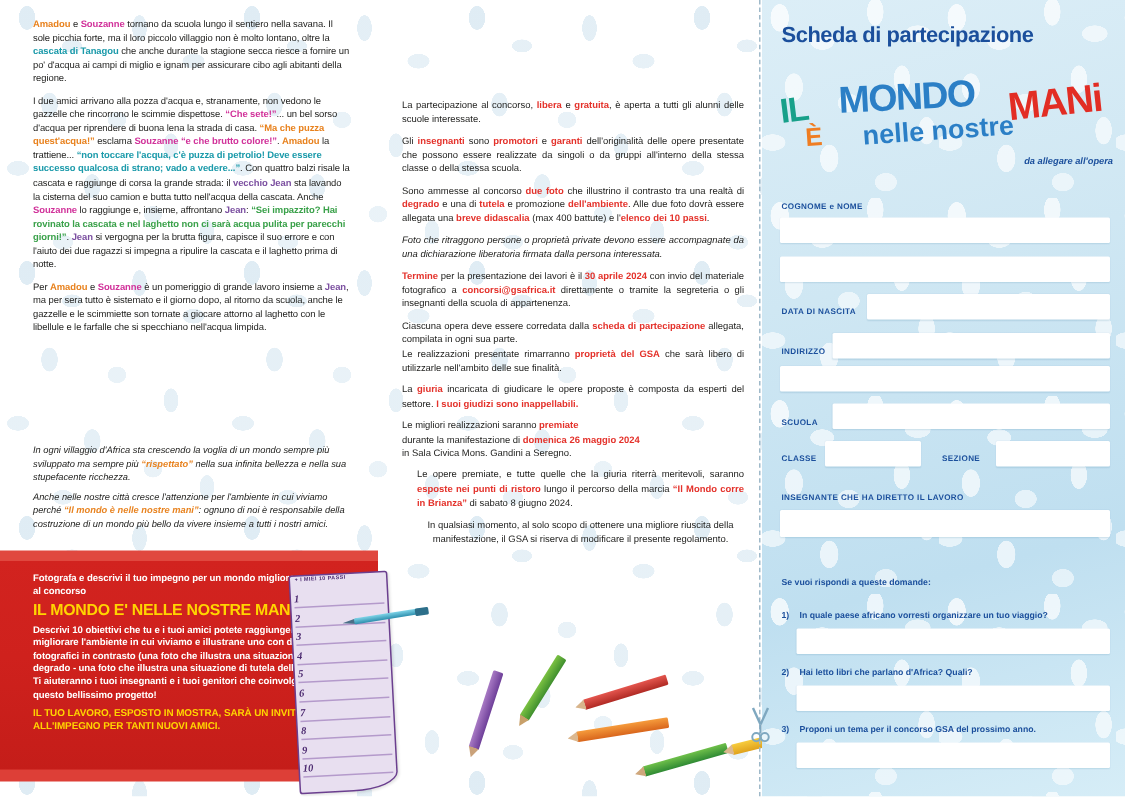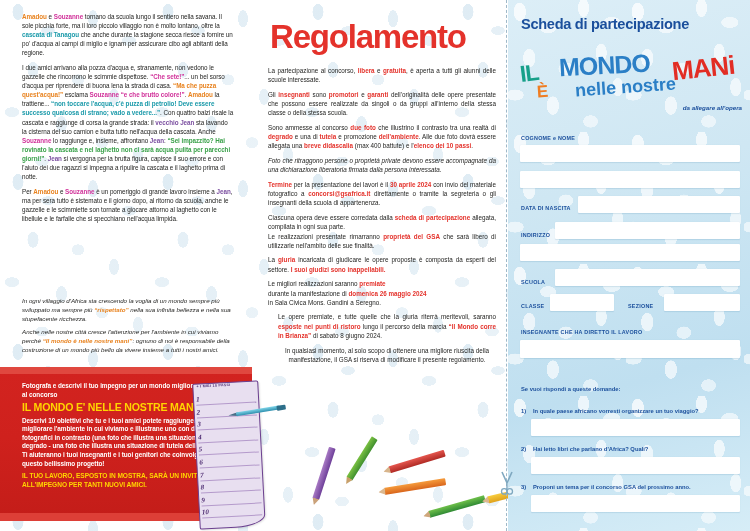--- a/index.html
+++ b/index.html
@@ -242,21 +242,20 @@
         <div class="num" style="top: 125.4px;">10</div>
       </div>
   </div>
   <div class="pen">
     <div class="tip"></div>
     <div class="body"></div>
     <div class="cap"></div>
   </div>
 
   <div class="col-mid"></div>
-  <div class="reg-title">Regolamento</div>
   <div class="reg-body" id="reg-body">
       <p><span>La partecipazione al concorso, </span><span class="redtx">libera</span><span> e </span><span class="redtx">gratuita</span><span>, è aperta a tutti gli alunni delle scuole interessate.</span></p>
       <p><span>Gli </span><span class="redtx">insegnanti</span><span> sono </span><span class="redtx">promotori</span><span> e </span><span class="redtx">garanti</span><span> dell'originalità delle opere presentate che possono essere realizzate da singoli o da gruppi all'interno della stessa classe o della stessa scuola.</span></p>
       <p><span>Sono ammesse al concorso </span><span class="redtx">due foto</span><span> che illustrino il contrasto tra una realtà di </span><span class="redtx">degrado</span><span> e una di </span><span class="redtx">tutela</span><span> e promozione </span><span class="redtx">dell'ambiente</span><span>. Alle due foto dovrà essere allegata una </span><span class="redtx">breve didascalia</span><span> (max 400 battute) e l'</span><span class="redtx">elenco dei 10 passi</span><span>.</span></p>
       <p class="ital"><span>Foto che ritraggono persone o proprietà private devono essere accompagnate da una dichiarazione liberatoria firmata dalla persona interessata.</span></p>
       <p><span class="redtx">Termine</span><span> per la presentazione dei lavori è il </span><span class="redtx">30 aprile 2024</span><span> con invio del materiale fotografico a </span><span class="redtx">concorsi@gsafrica.it</span><span> direttamente o tramite la segreteria o gli insegnanti della scuola di appartenenza.</span></p>
       <p><span>Ciascuna opera deve essere corredata dalla </span><span class="redtx">scheda di partecipazione</span><span> allegata, compilata in ogni sua parte.</span><br><span>Le realizzazioni presentate rimarranno </span><span class="redtx">proprietà del GSA</span><span> che sarà libero di utilizzarle nell'ambito delle sue finalità.</span></p>
       <p><span>La </span><span class="redtx">giuria</span><span> incaricata di giudicare le opere proposte è composta da esperti del settore. </span><span class="redtx">I suoi giudizi sono inappellabili.</span></p>
       <p><span>Le migliori realizzazioni saranno </span><span class="redtx">premiate</span><br><span>durante la manifestazione di </span><span class="redtx">domenica 26 maggio 2024</span><br><span>in Sala Civica Mons. Gandini a Seregno.</span></p>
       <p class="reg-indent"><span>Le opere premiate, e tutte quelle che la giuria riterrà meritevoli, saranno </span><span class="redtx">esposte nei punti di ristoro</span><span> lungo il percorso della marcia </span><span class="redtx">“Il Mondo corre in Brianza”</span><span> di sabato 8 giugno 2024.</span></p>

